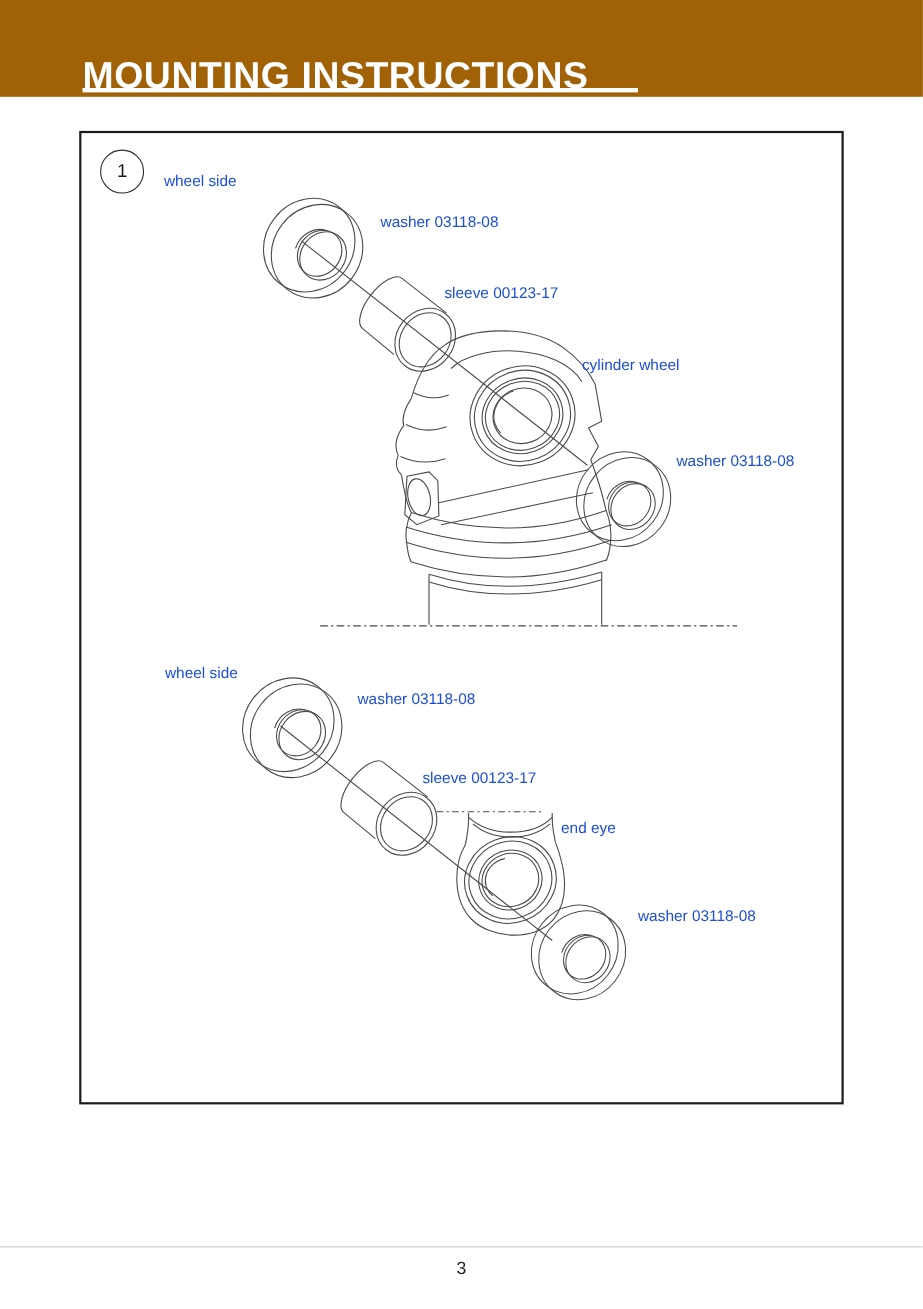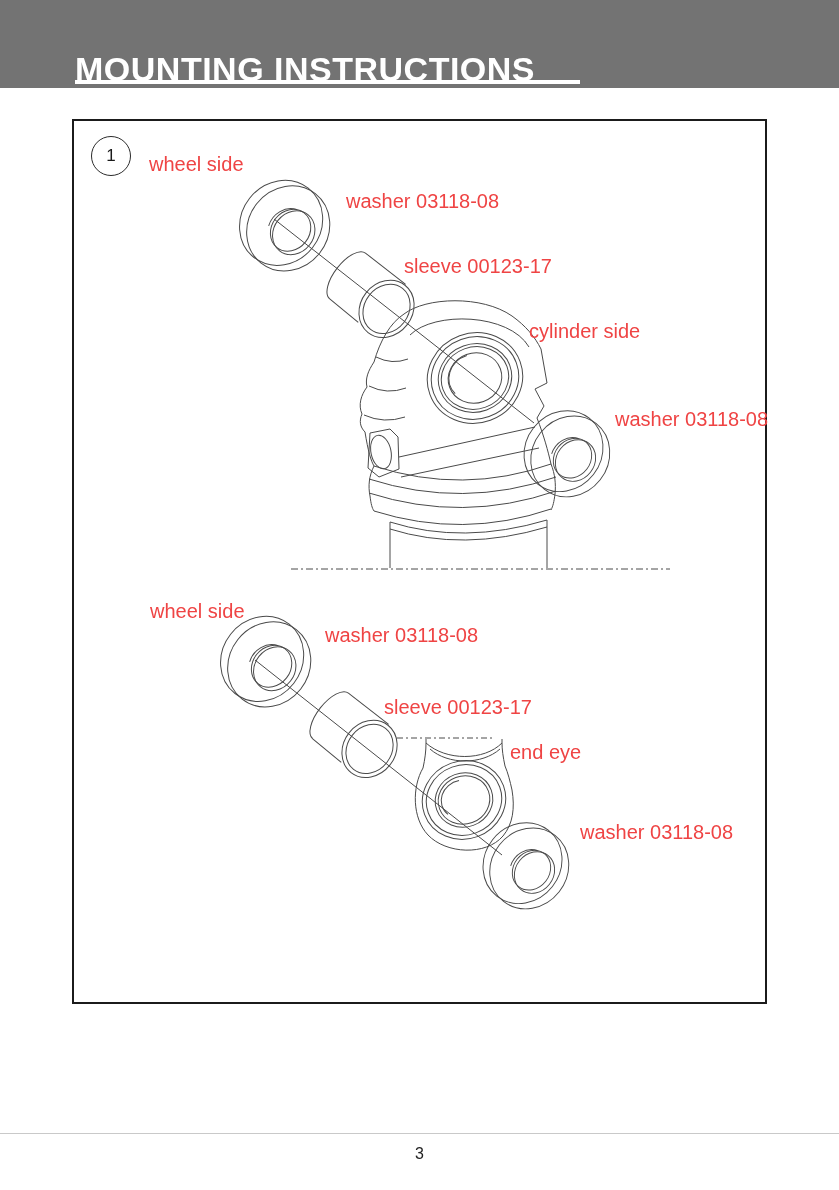--- a/index.html
+++ b/index.html
@@ -1,39 +1,39 @@
 <!DOCTYPE html>
 <html><head>
 <meta charset="utf-8">
 <style>
   html,body{margin:0;padding:0;}
   body{
     width:839px;height:1190px;position:relative;background:#ffffff;
     font-family:"Liberation Sans","DejaVu Sans",sans-serif;overflow:hidden;
   }
   
-  .header-band{position:absolute;left:0;top:0;width:839px;height:88px;background:#737373;}
+  .header-band{position:absolute;left:0;top:0;width:839px;height:88px;background:#a16207;}
   .page-title{
     position:absolute;left:75px;top:52px;margin:0;
     font-size:34px;font-weight:bold;color:#ffffff;letter-spacing:0.5px;
     line-height:34px;white-space:nowrap;
   }
   .title-underline{position:absolute;left:75px;top:80px;width:505px;height:4px;background:#ffffff;}
   
   .diagram-box{
     position:absolute;left:72px;top:119px;width:691px;height:881px;
     border:2px solid #1b1b1b;background:#ffffff;
   }
   .diagram-box svg{position:absolute;left:0;top:0;}
   .step-badge{
     position:absolute;left:17px;top:15px;width:38px;height:38px;border-radius:50%;
     border:1.5px solid #2b2b2b;display:flex;align-items:center;justify-content:center;
     font-size:17px;color:#1a1a1a;background:#fff;
   }
-  .dlabel{position:absolute;font-size:20px;color:#ef4444;white-space:nowrap;line-height:15px;}
+  .dlabel{position:absolute;font-size:14px;color:#1d4ed8;white-space:nowrap;line-height:15px;}
   
   .footer-rule{position:absolute;left:0;top:1133px;width:839px;height:1px;background:#c9c9c9;}
   .page-number{position:absolute;left:0;top:1145px;width:839px;text-align:center;
     font-size:16px;color:#222;}
   svg *{stroke:#4a4a4a;stroke-width:1;fill:none;}
 </style>
 </head>
 <body>
 
 <div class="header-band">
@@ -134,21 +134,21 @@
     </g>
   </svg>
 
   <div class="step-badge">
     <span>1</span>
   </div>
 
   <span class="dlabel" style="left:75px;top:36px">wheel side</span>
   <span class="dlabel" style="left:272px;top:73px">washer 03118-08</span>
   <span class="dlabel" style="left:330px;top:138px">sleeve 00123-17</span>
-  <span class="dlabel" style="left:455px;top:203px">cylinder side</span>
+  <span class="dlabel" style="left:455px;top:203px">cylinder wheel</span>
   <span class="dlabel" style="left:541px;top:291px">washer 03118-08</span>
 
   <span class="dlabel" style="left:76px;top:483px">wheel side</span>
   <span class="dlabel" style="left:251px;top:507px">washer 03118-08</span>
   <span class="dlabel" style="left:310px;top:579px">sleeve 00123-17</span>
   <span class="dlabel" style="left:436px;top:624px">end eye</span>
   <span class="dlabel" style="left:506px;top:704px">washer 03118-08</span>
 </div>
 
 <div class="footer-rule"></div>

